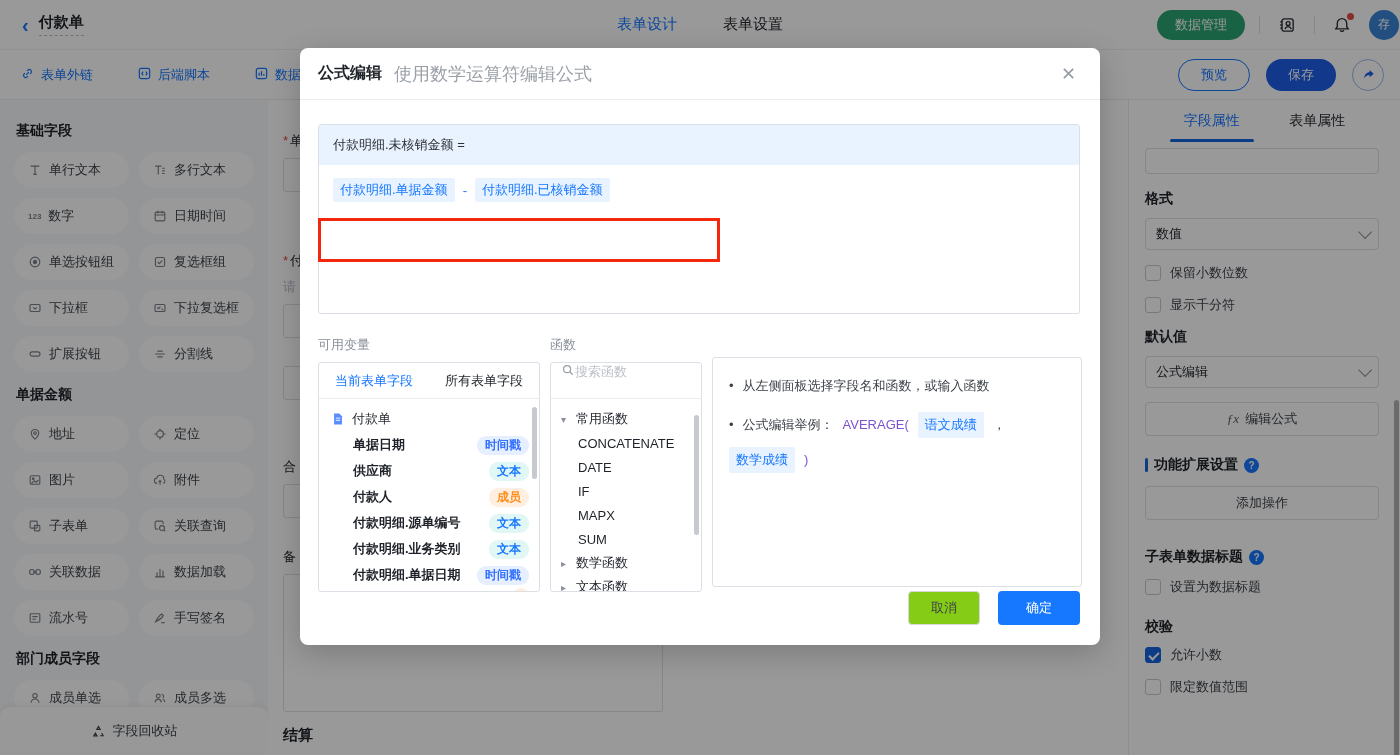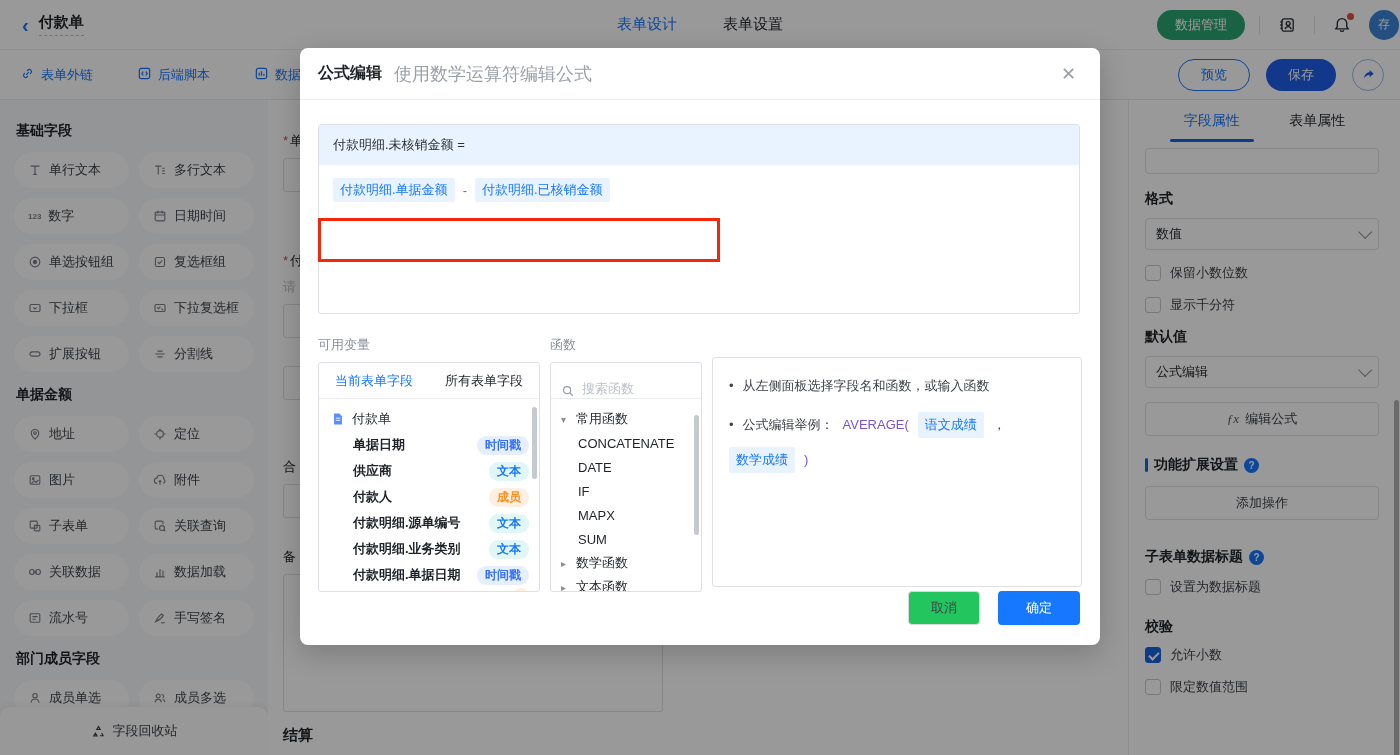--- a/index.html
+++ b/index.html
@@ -95,32 +95,32 @@
   .var-list { padding:7px 0 0 0; }
   .var-row { height:26px; display:flex; align-items:center; padding:0 10px 0 12px; cursor:pointer; }
   .var-row.child { padding-left:34px;font-weight:bold; }
   .var-name { flex:1; white-space:nowrap; overflow:hidden; }
   .badge { font-size:12px; padding:1px 8px; border-radius:9px; white-space:nowrap; }
   .b-blue { background:#e6efff; color:#3370ff; }
   .b-cyan { background:#e0f7f5; color:#1677ff; }
   .b-orange { background:#ffefe1; color:#ff8d1a; }
   .vscroll { position:absolute; right:2px; top:44px; width:5px; height:72px; background:#c6c9ce; border-radius:3px; }
   .fns-box { width:152px; height:230px; }
-  .fn-search { height:36px; display:flex; align-items:flex-end; gap:7px; padding:0 10px; border-bottom:1px solid #ececec; color:#bbc0c8; }
+  .fn-search { height:36px; display:flex; align-items:flex-start; padding:0 10px; border-bottom:1px solid #ececec; color:#bbc0c8; }
   .fn-list { padding:8px 0 0 0; }
   .fn-row { height:24px; display:flex; align-items:center; padding-left:10px; gap:5px; cursor:pointer; }
   .fn-item { padding-left:27px; }
   .tree-arrow { color:#8a9099; font-size:10px; width:10px; display:inline-block; }
   .fscroll { position:absolute; right:2px; top:52px; width:5px; height:120px; background:#c6c9ce; border-radius:3px; }
   .help-box { width:370px; height:230px; padding:18px 16px; }
   .help-row { display:flex; gap:9px; margin-bottom:16px; color:#3d424a; line-height:20px; flex-wrap:wrap; align-items:center; }
   .bullet { color:#3d424a; }
   .fn-purple { color:#7b52d1; }
   .m-footer { position:absolute; right:20px; bottom:20px; display:flex; gap:18px; }
-  .btn-cancel { width:72px; height:34px; border:1px solid #d9d9d9; background:#22c55e; border-radius:4px; color:#3d424a; font-size:13px; cursor:pointer; }
+  .btn-cancel { width:72px; height:34px; border:1px solid #d9d9d9; background:#84cc16; border-radius:4px; color:#3d424a; font-size:13px; cursor:pointer; }
   .btn-ok { width:82px; height:34px; border:none; background:#1677ff; border-radius:4px; color:#fff; font-size:13px; cursor:pointer; }
 
   svg.ic { display:block; }
 </style>
 </head>
 <body>
 
 <div class="stage">
 
   <div class="topbar">

